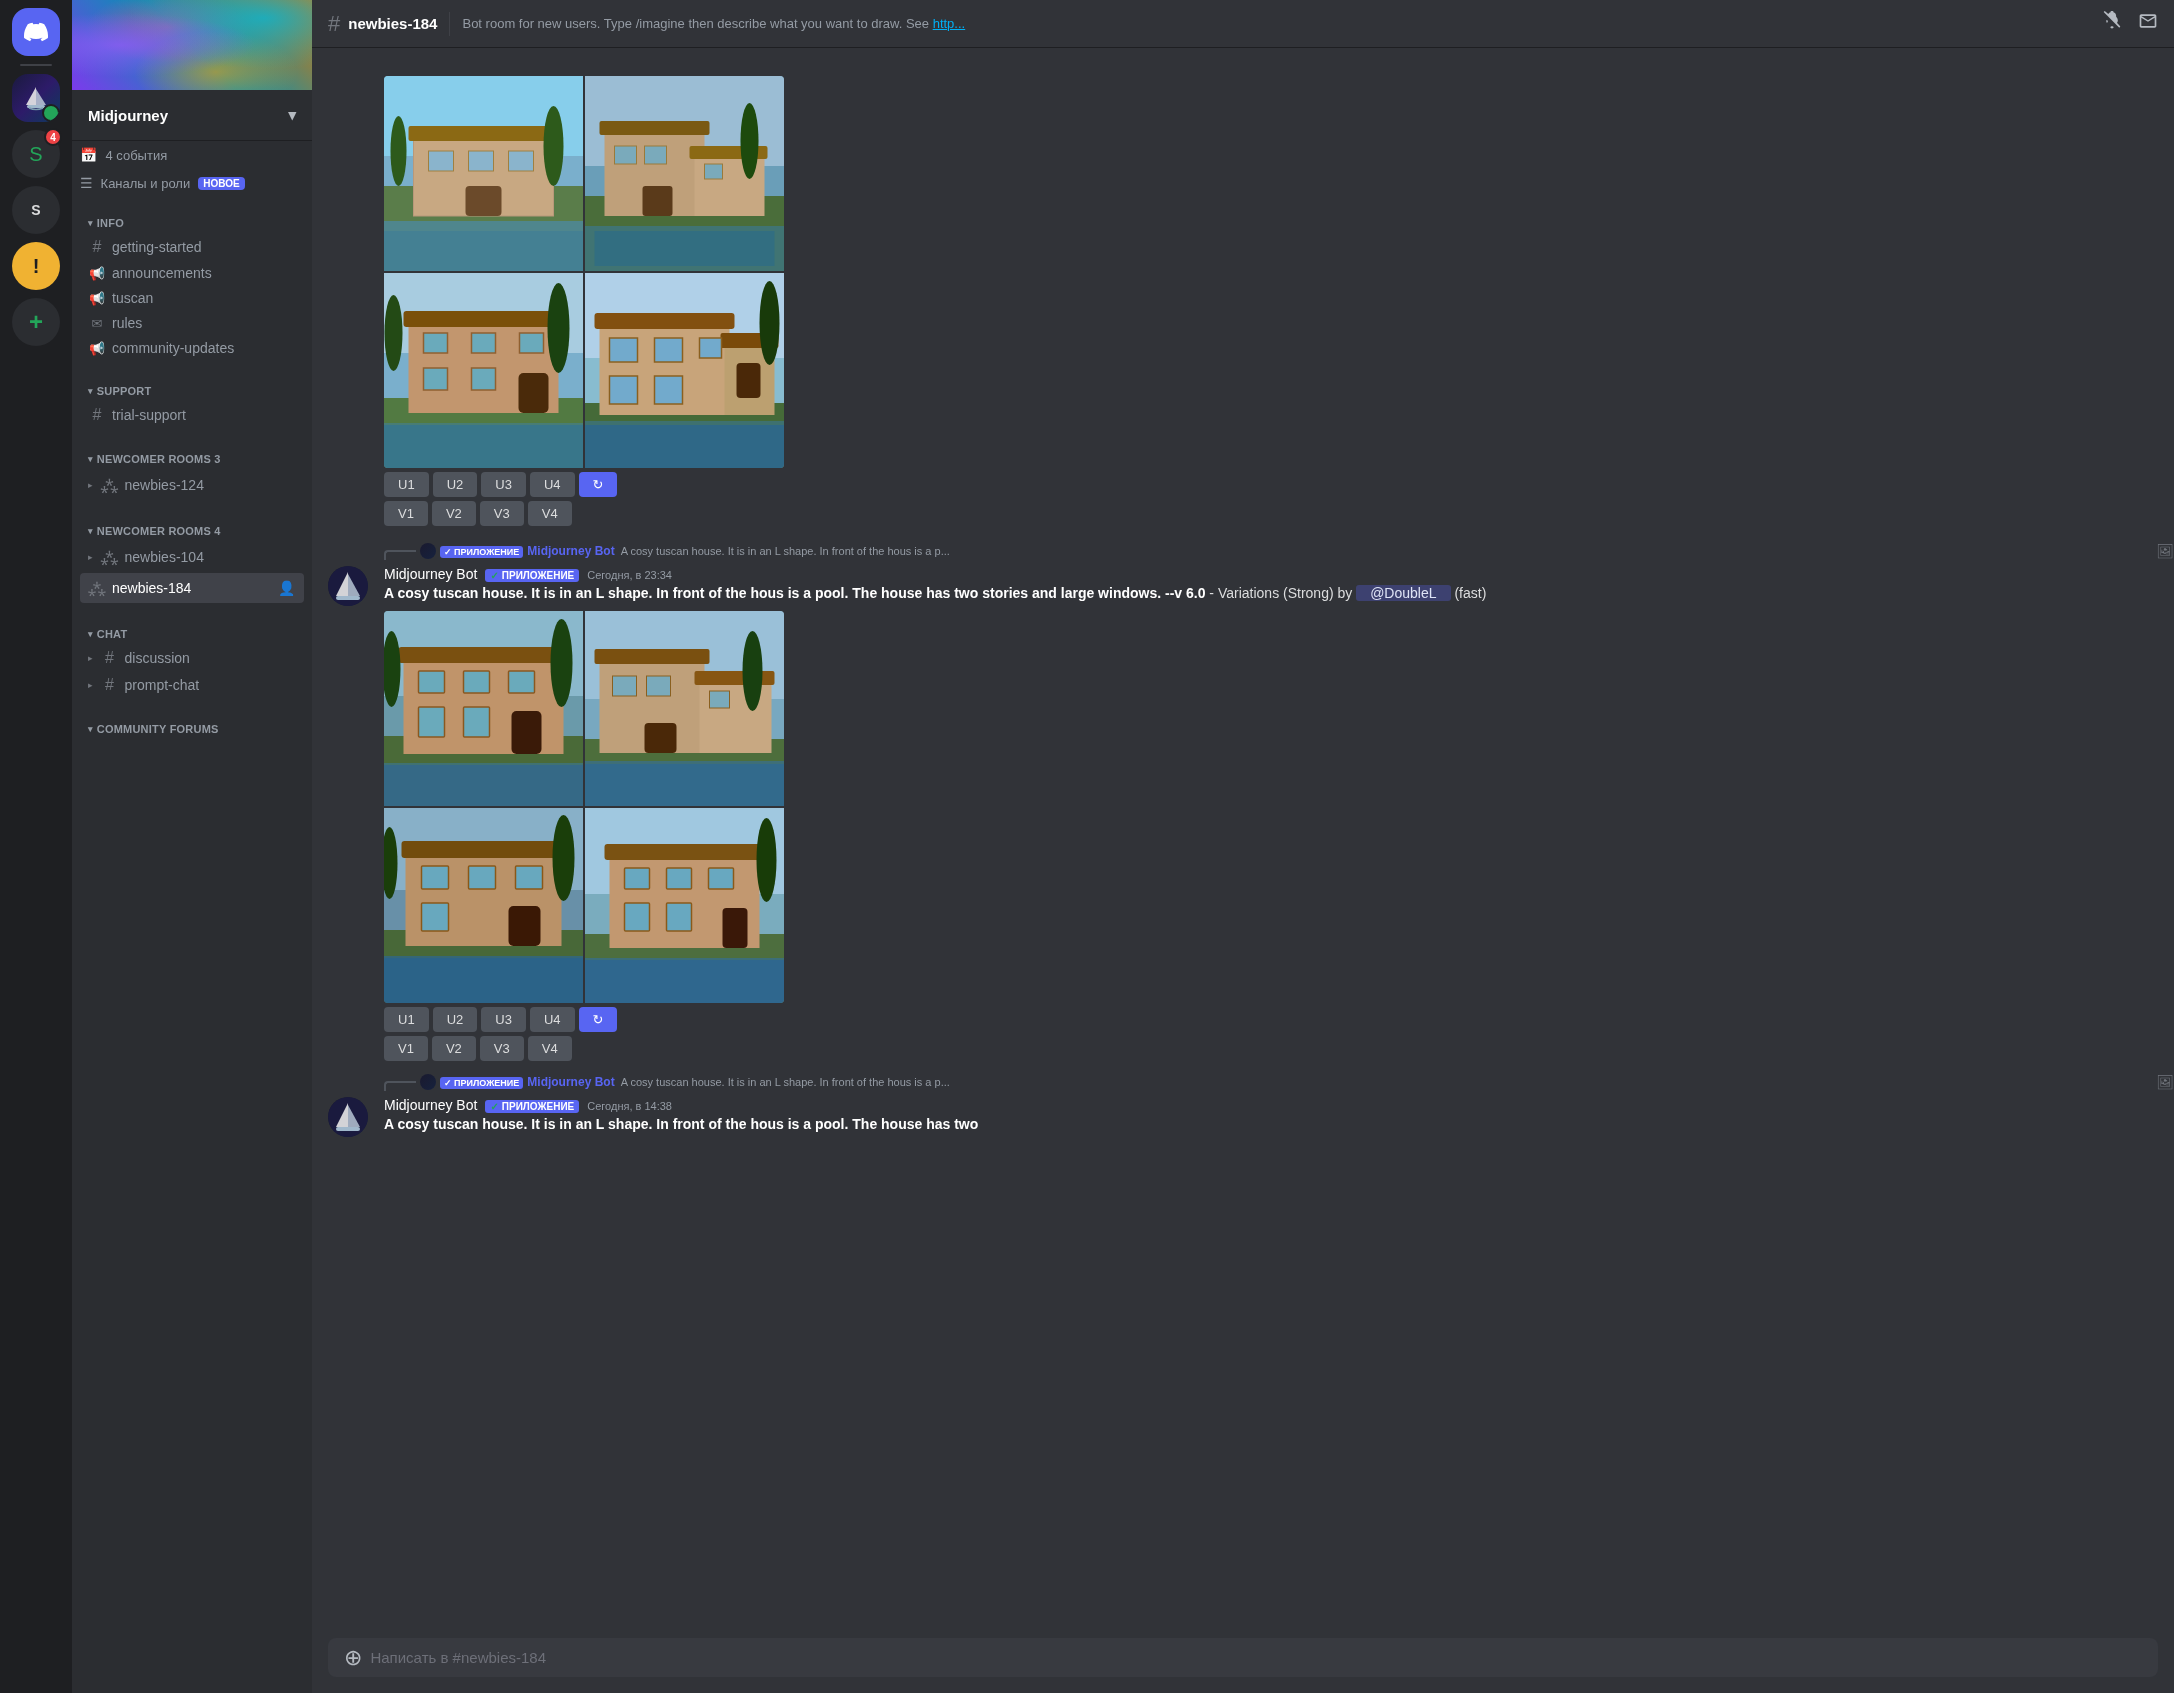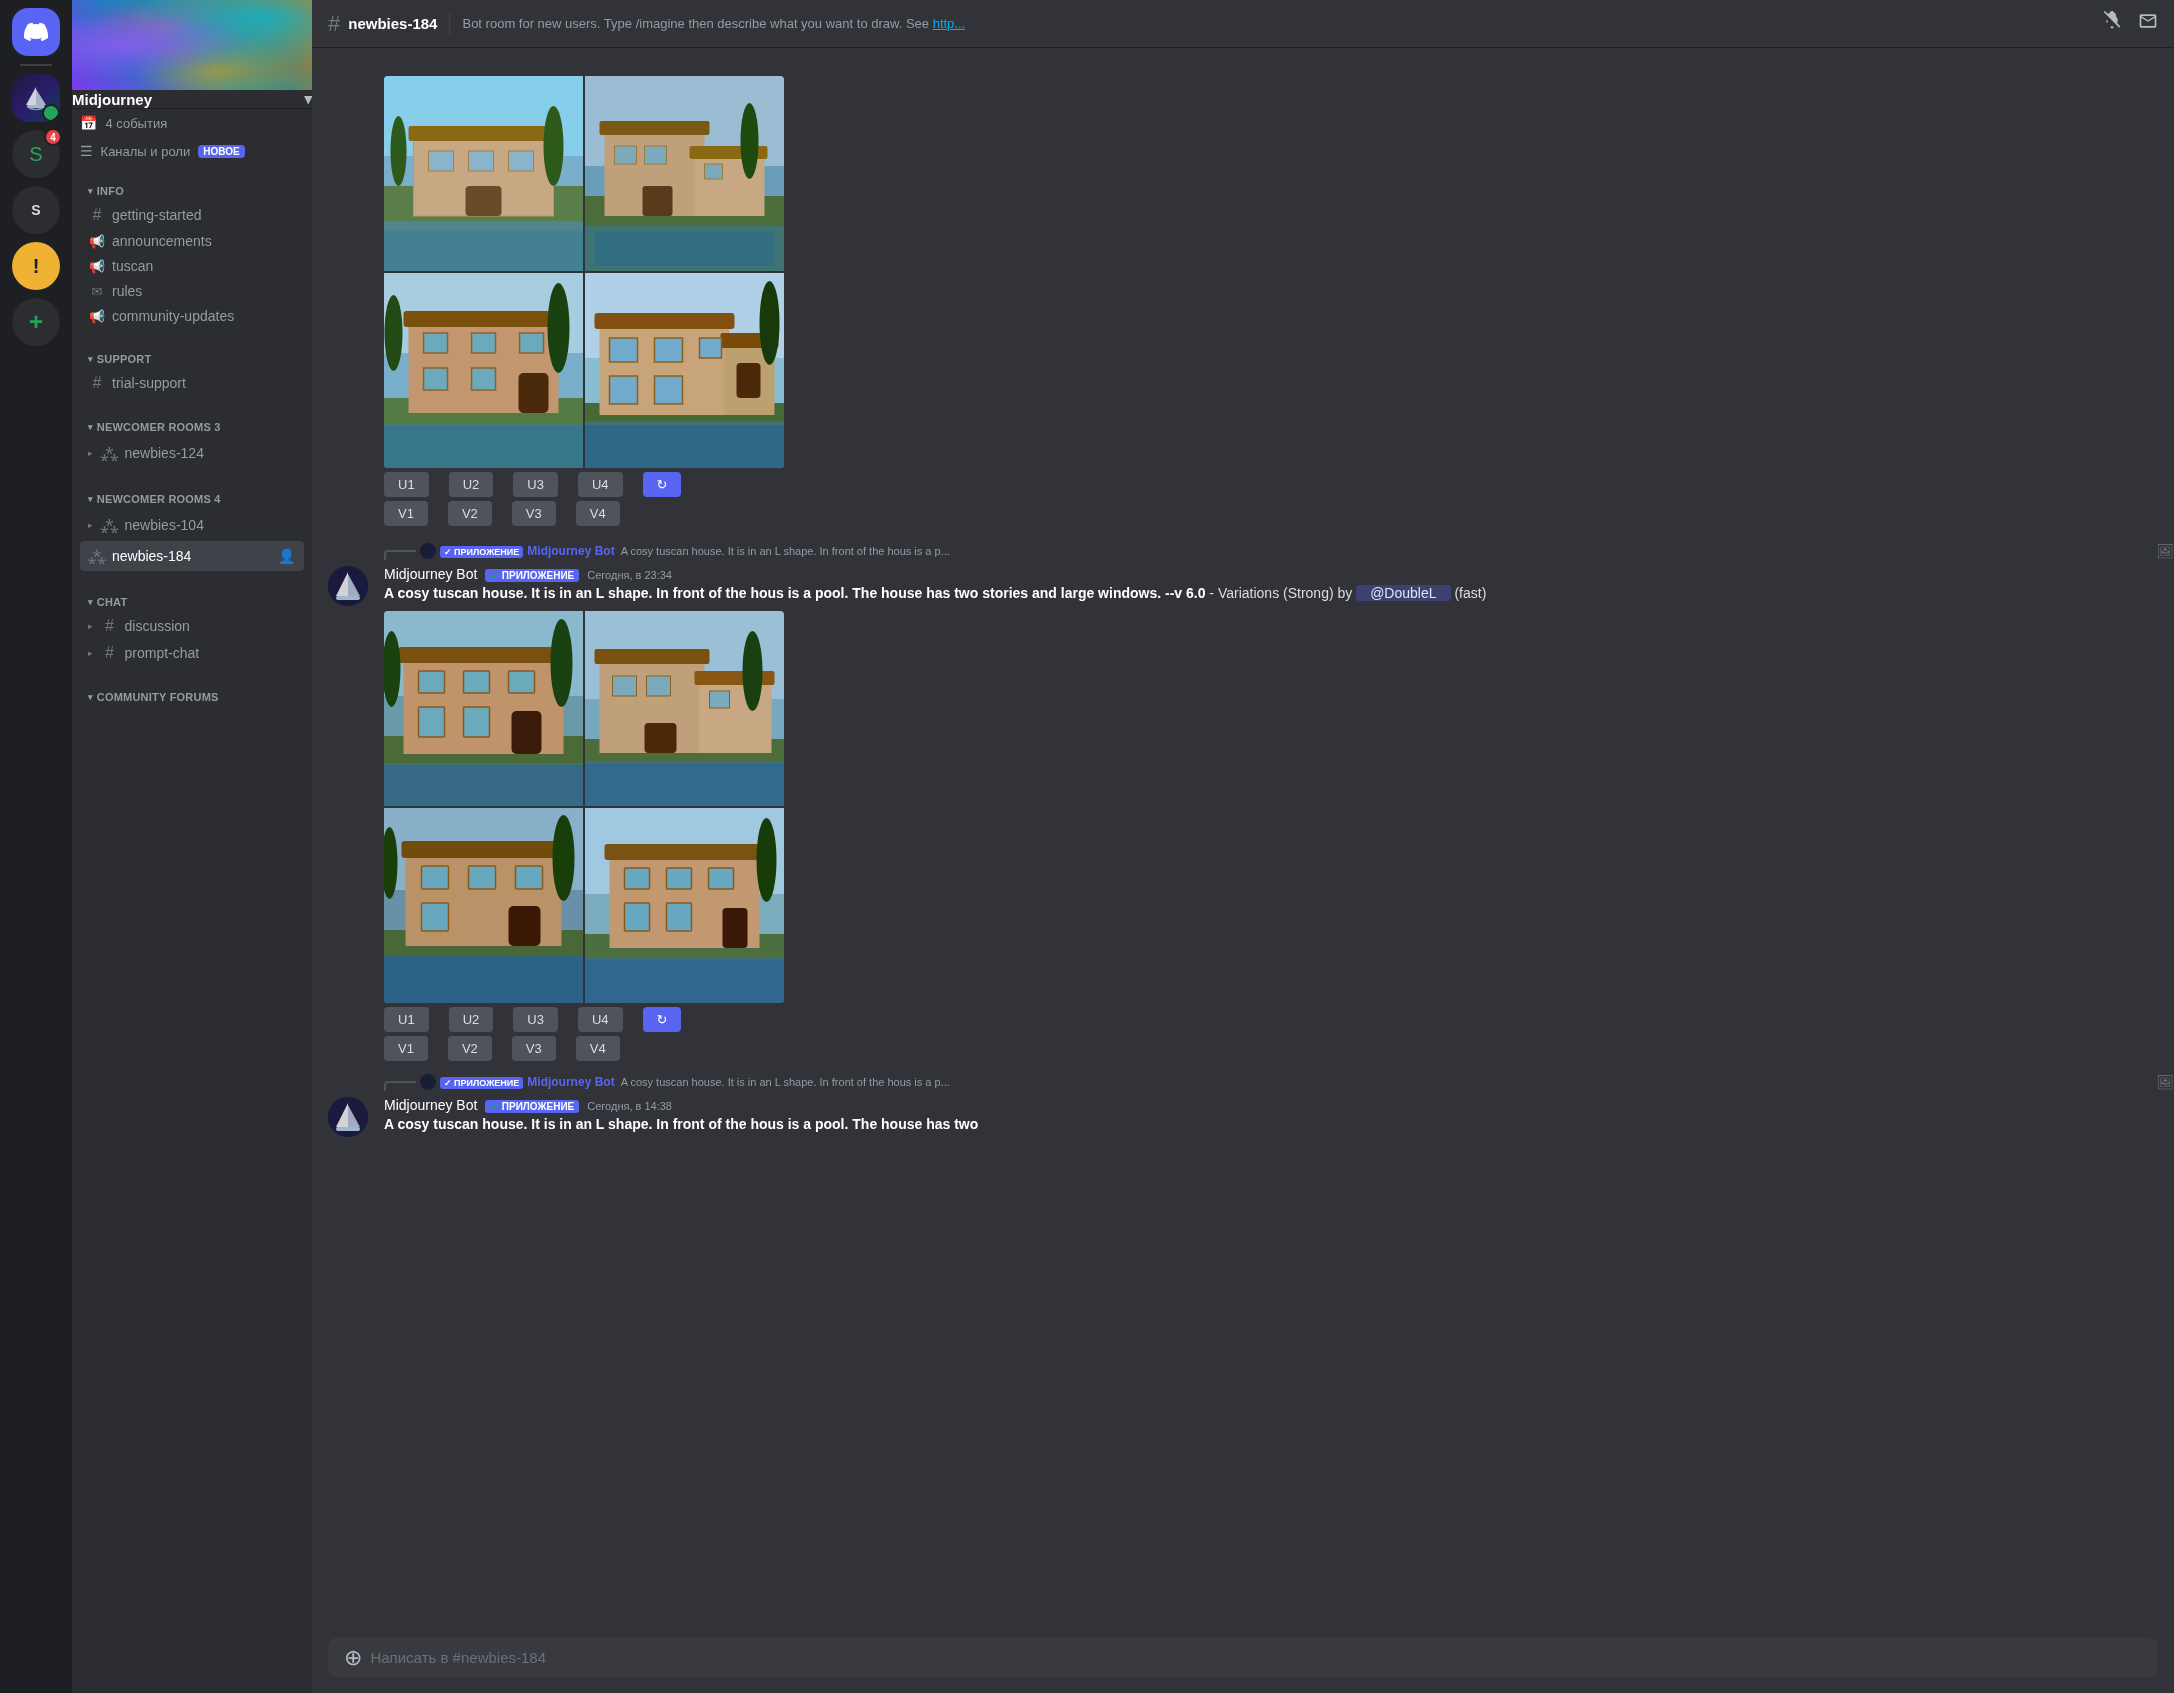--- a/index.html
+++ b/index.html
@@ -86,20 +86,21 @@
     
     .channel-sidebar {
       width: 240px;
       background: #2b2d31;
       display: flex;
       flex-direction: column;
       flex-shrink: 0;
       overflow-y: auto;
     }
     .server-header {
+      padding: 16px;
       font-weight: 700;
       font-size: 15px;
       color: #fff;
       border-bottom: 1px solid #1e1f22;
       display: flex;
       align-items: center;
       justify-content: space-between;
       cursor: pointer;
     }
     .server-header-banner {
@@ -245,21 +246,21 @@
     .image-cell {
       height: 195px;
       background: #1e1f22;
       overflow: hidden;
       position: relative;
     }
 
     
     .buttons-row {
       display: flex;
-      gap: 20px;
+      gap: 4px;
       margin-top: 4px;
       flex-wrap: wrap;
     }
     .btn-upscale, .btn-variation {
       background: #4f545c;
       color: #dcddde;
       border: none;
       border-radius: 4px;
       padding: 5px 14px;
       font-size: 13px;

